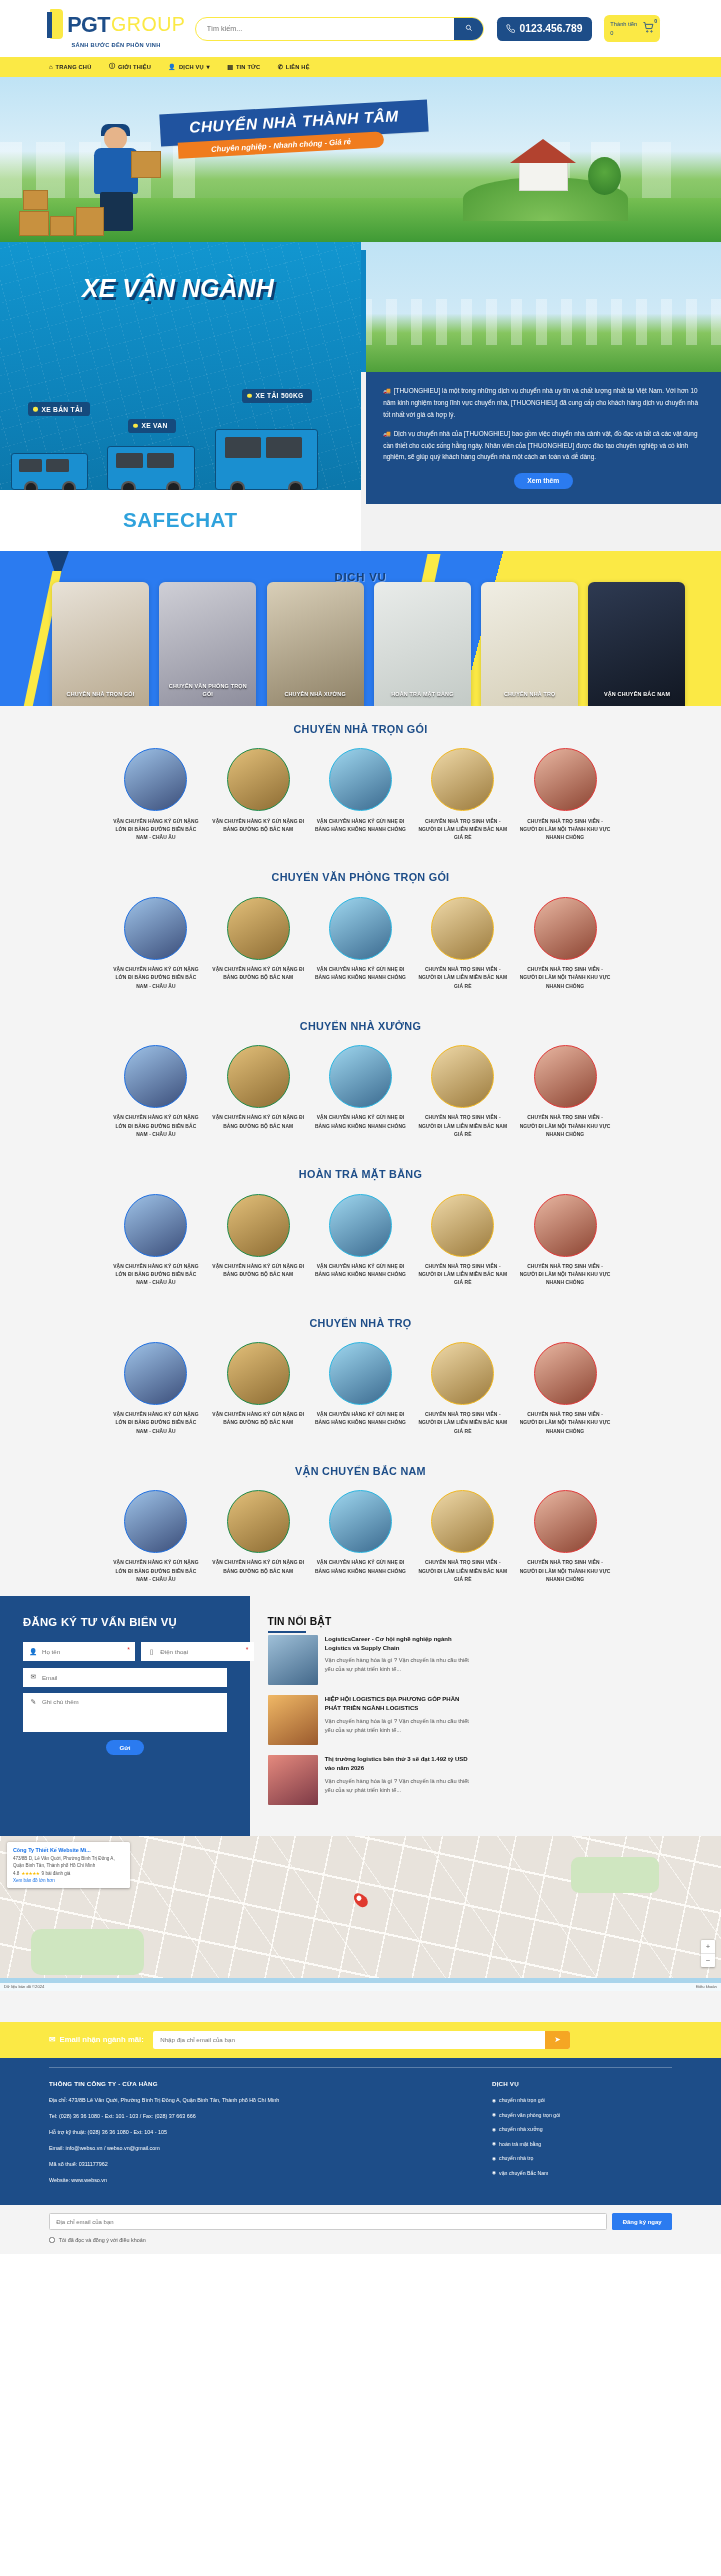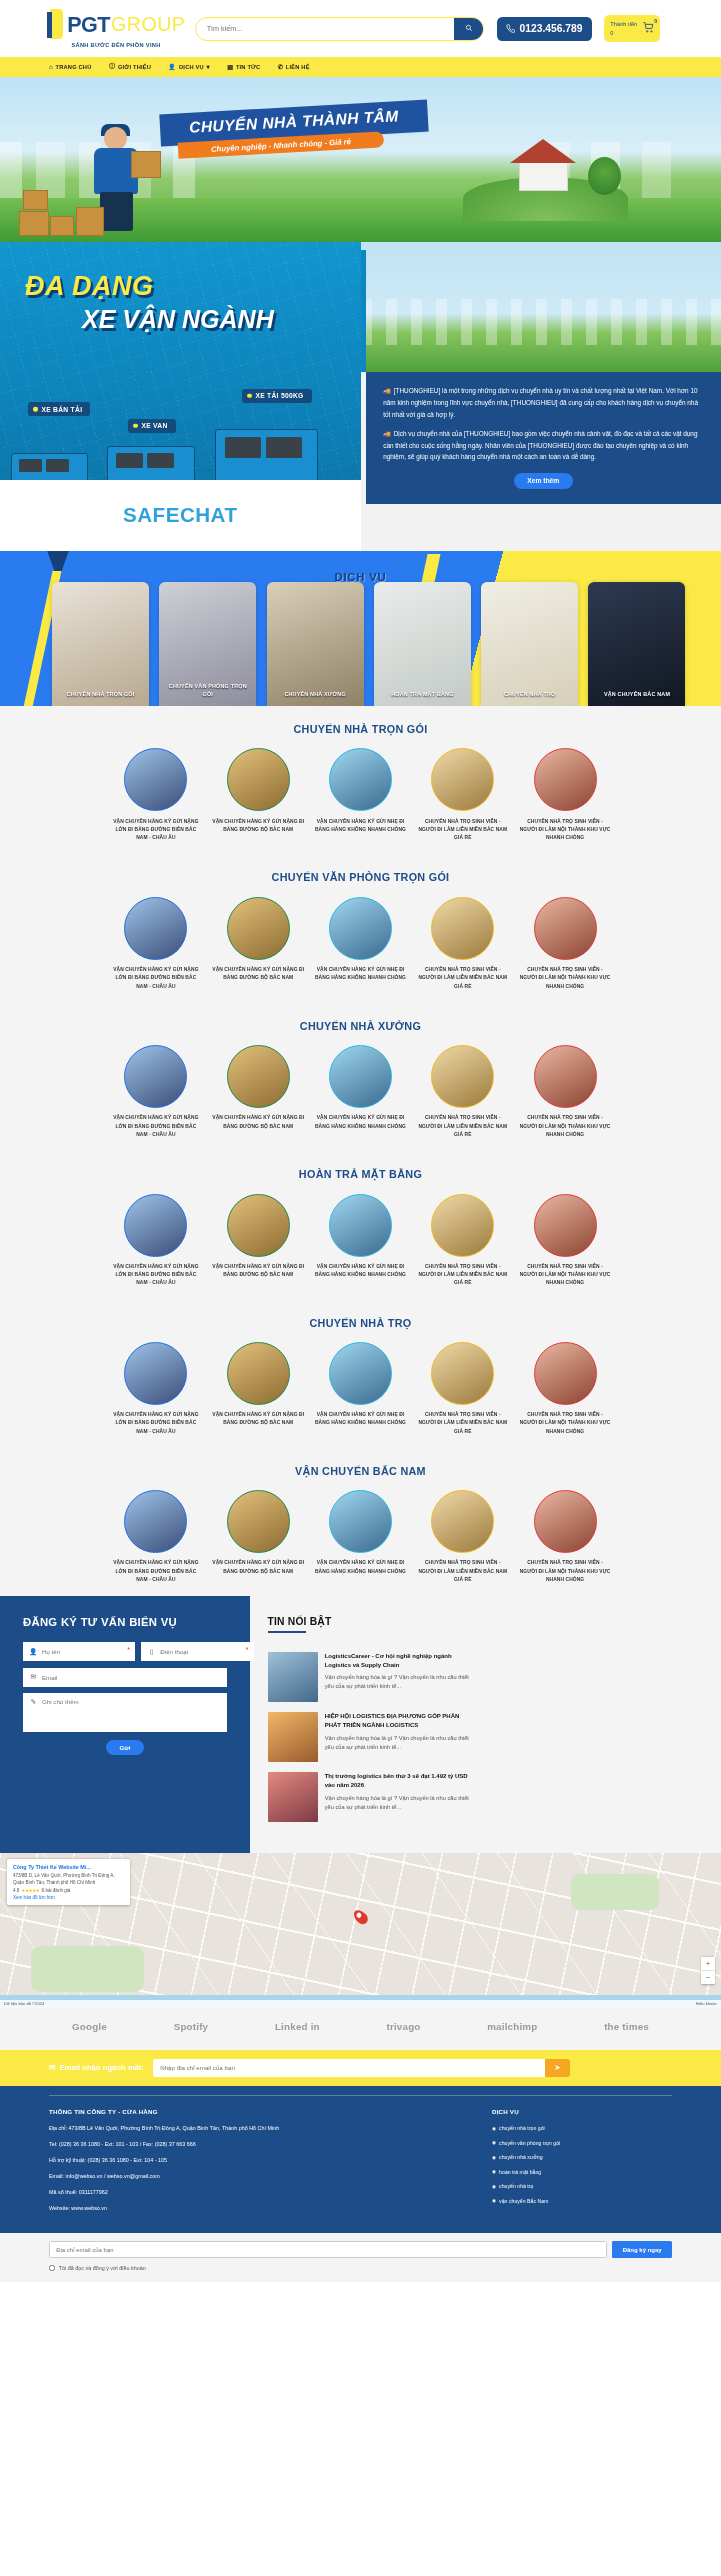--- a/index.html
+++ b/index.html
@@ -153,21 +153,21 @@
   .pv-tag {
     position:absolute; background:#154a7d; color:#fff; font-size:6.7px; font-weight:800;
     padding: 3.6px 8.2px 3.6px 13.4px; border-radius:3.1px; letter-spacing:0.3px; white-space:nowrap;
   }
   .pv-tag:before{ content:""; position:absolute; left:5.2px; top:50%; transform:translateY(-50%); width:4.6px; height:4.6px; border-radius:50%; background:#fbe945;}
   .pv-trucks { position:absolute; left:0; bottom:61px; width:100%; height:103px; }
   .pvt { position:absolute; bottom:0; background:#1a8fd0; border:1.5px solid #0c4f7d; border-radius:3.1px; }
   .pvt .win { position:absolute; background:#3a4249; border-radius:1.5px; }
   .pvt .whl { position:absolute; bottom:-7.2px; width:14.4px; height:14.4px; border-radius:50%; background:#1c1f22; border:2.1px solid #555; }
   .pv-safechat {
-    position:absolute; left:0; bottom:0; width:100%; height:71px; background:#fff;
+    position:absolute; left:0; bottom:0; width:100%; height:61px; background:#fff;
     display:flex; align-items:center; justify-content:center;
   }
   .sc-logo { font-size:20.6px; font-weight:800; color:#0f4f87; letter-spacing:0.5px; }
   .sc-logo span { color:#2fa2dc; }
 
   .promo-right { width: 361px; background:#f2f2f2; position:relative; }
   .pr-hero {
     height:130px; background: linear-gradient(180deg,#bfe3f5 0%,#cfe9f6 55%,#86c55f 70%,#4fa03a 100%);
     position:relative; overflow:hidden;
   }
@@ -259,21 +259,21 @@
   .f-submit {
     display:block; margin: 8.2px auto 0; background:#2b7bf0; color:#fff; border:0;
     border-radius:8.2px; padding: 3.6px 13.4px; font-size:6.2px; font-weight:700;
     cursor:pointer; font-family:inherit;
   }
 
   .col-news { width: 235px; padding: 20.6px 14.4px 20.6px 17.5px; }
   .col-video { width: 235px; padding: 20.6px 17.5px 20.6px 5.2px; }
   .sec-h {
     font-size: 10.3px; font-weight:800; color:#111; letter-spacing:0.2px;
-    padding-bottom: 5.2px; margin-bottom: 19px; position:relative;
+    padding-bottom: 5.2px; margin-bottom: 2px; position:relative;
   }
   .sec-h:after {
     content:""; position:absolute; left:0; bottom:0; width:38px; height:1.5px; background:#1d4d88;
   }
   .news-item { display:flex; gap:7.2px; margin-bottom: 10.3px; cursor:pointer; }
   .news-thumb { width: 50px; height: 50px; flex:0 0 50px; border-radius:1px; overflow:hidden; position:relative; }
   .news-title { font-size:6px; font-weight:700; color:#111; line-height:1.55; margin-bottom:3.1px; }
   .news-desc { font-size:5.7px; color:#555; line-height:1.6; }
 
   .video-box { width:100%; height: 112px; background:#000; position:relative; overflow:hidden; border-radius:1px; }
@@ -491,21 +491,20 @@
       <div class="hero-sub">Chuyên nghiệp - Nhanh chóng - Giá rẻ</div>
     </div>
   </div>
 
   <div class="promo">
 
     <div class="promo-left">
       <div class="promo-veh">
         <div class="pv-grid"></div>
         <div class="pv-title">
-          <div class="pv-l1">ĐA DẠNG</div>
           <div class="pv-l2">XE VẬN NGÀNH</div>
         </div>
         <div class="pv-tags">
           <span class="pv-tag" style="left:28px; top:15.5px;">XE BÁN TẢI</span>
           <span class="pv-tag" style="left:128px; top:32px;">XE VAN</span>
           <span class="pv-tag" style="left:242px; top:2.1px;">XE TẢI 500KG</span>
         </div>
         <div class="pv-trucks">
           <span class="pvt" style="left:11.3px; width:77px; height:37px;">
             <i class="win" style="left:7.2px; top:5.2px; width:23px; height:13.4px;"></i>
@@ -817,28 +816,20 @@
       <div>+</div>
       <div>−</div>
     </div>
     <div class="map-foot">
       <span>Dữ liệu bản đồ ©2024</span>
       <span>Điều khoản</span>
     </div>
   </div>
 
   <div class="partners">
-    <div class="partner-row" id="partner-row">
-        <div class="partner">Google</div>
-        <div class="partner">Spotify</div>
-        <div class="partner">Linked in</div>
-        <div class="partner">trivago</div>
-        <div class="partner">mailchimp</div>
-        <div class="partner">the times</div>
-      </div>
   </div>
 
   <div class="newsletter">
     <div class="nl-label">
       <span>✉</span>
       <span>Email nhận ngành mãi:</span>
     </div>
     <div class="nl-input">
       <input type="text" placeholder="Nhập địa chỉ email của bạn" style="">
       <button>

